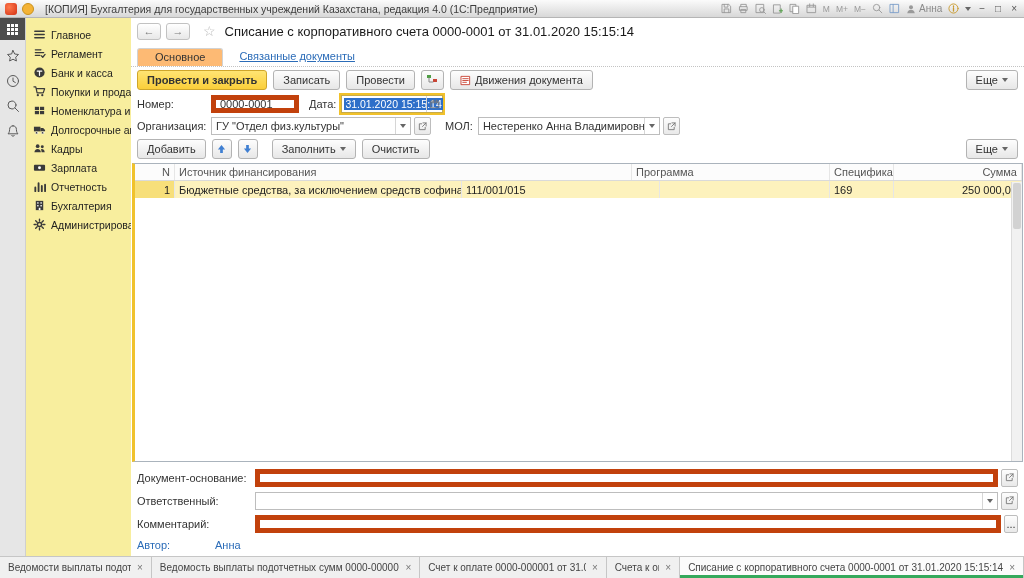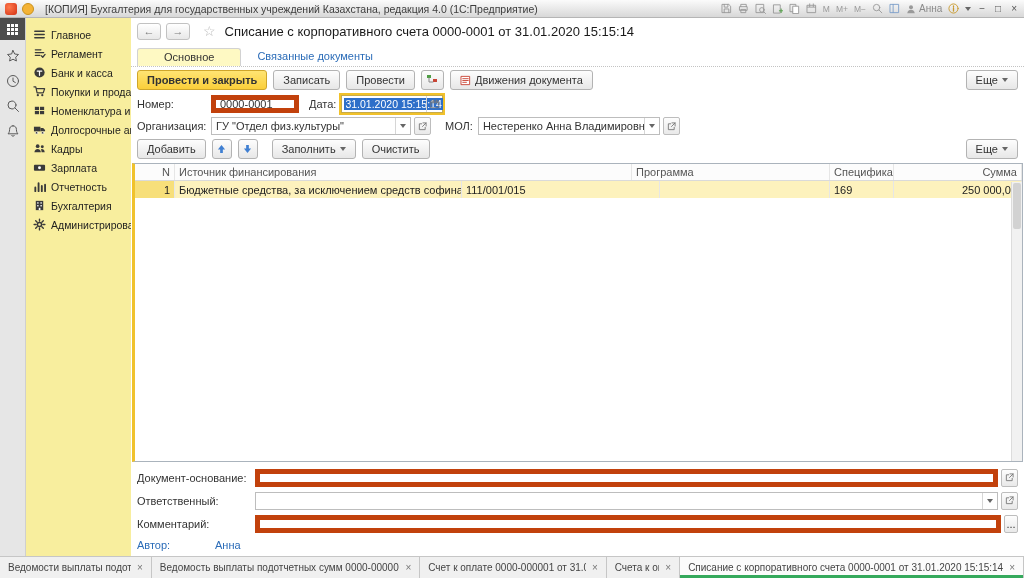--- a/index.html
+++ b/index.html
@@ -40,23 +40,23 @@
   .navrow { flex:0 0 26px; display:flex; align-items:center; gap:5px; padding:0 6px; }
   .navbtn { width:24px; height:17px; border:1px solid #c2c2c2; border-radius:3px;
             background:linear-gradient(#ffffff,#e8e8e8); color:#7a7a7a; font-size:11px;
             display:flex; align-items:center; justify-content:center; }
   .fav-star { color:#b9b9b9; font-size:14px; margin:0 4px 0 8px; }
   .doc-title { font-size:13px; color:#1a1a1a; white-space:nowrap; }
 
   
   .tabsrow { flex:0 0 21px; display:flex; align-items:flex-end; gap:16px; padding:0 6px;
              border-bottom:1px dotted #c3c3c3; }
-  .dtab-active { background:#fef9c3; border:1px solid #d2d2d2; border-bottom:none;
-                 border-radius:3px 3px 0 0; padding:2px 26px 3px; color:#333; }
-  .dtab-link { color:#2b6cb8; padding-bottom:4px; cursor:pointer;margin-top:6px; }
+  .dtab-active { background:#fdba74; border:1px solid #d2d2d2; border-bottom:none;
+                 border-radius:3px 3px 0 0; padding:2px 17px 3px; color:#333; }
+  .dtab-link { color:#2b6cb8; text-decoration:underline; padding-bottom:4px; cursor:pointer;margin-top:6px; }
 
   
   .cmdbar { flex:0 0 26px; display:flex; align-items:center; gap:6px; padding:0 6px; }
   .btn { display:inline-flex; align-items:center; gap:4px; height:20px; padding:0 9px;
          border:1px solid #b3b3b3; border-radius:3px; background:linear-gradient(#fdfdfd,#e7e7e7);
          color:#333; font-size:11px; white-space:nowrap; cursor:default; }
   .btn.primary { background:linear-gradient(#ffe473,#fbcf3a); border-color:#cfa62b; font-weight:bold; }
   .btn.iconbtn { padding:0 4px; }
   .caret { width:0; height:0; border-left:3.5px solid transparent; border-right:3.5px solid transparent;
            border-top:4px solid #666; display:inline-block; }

